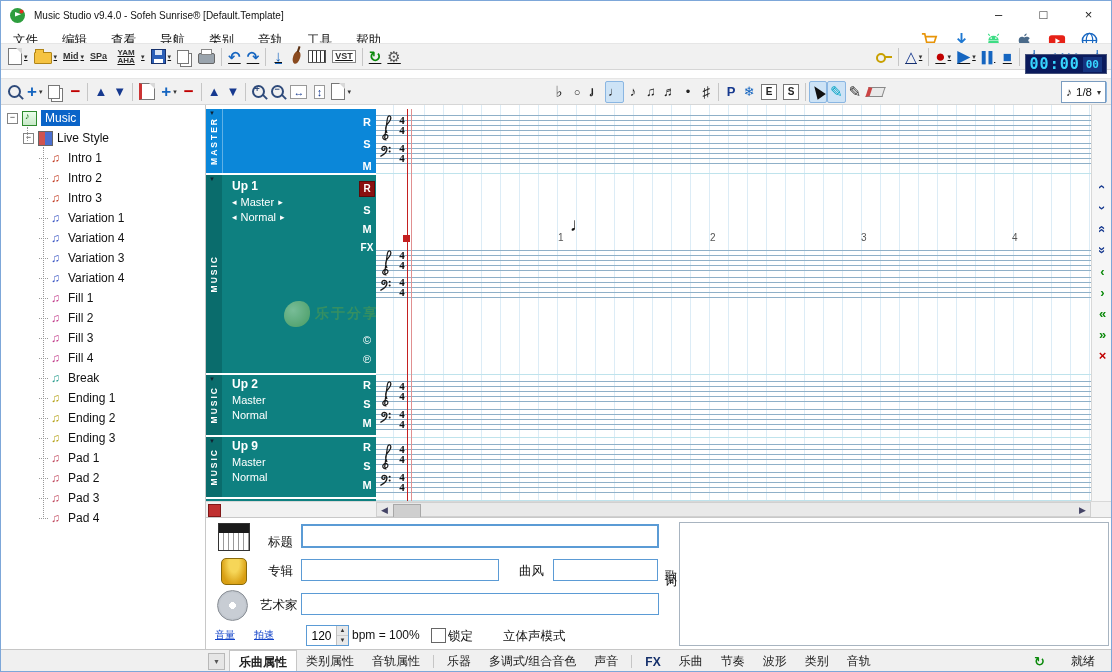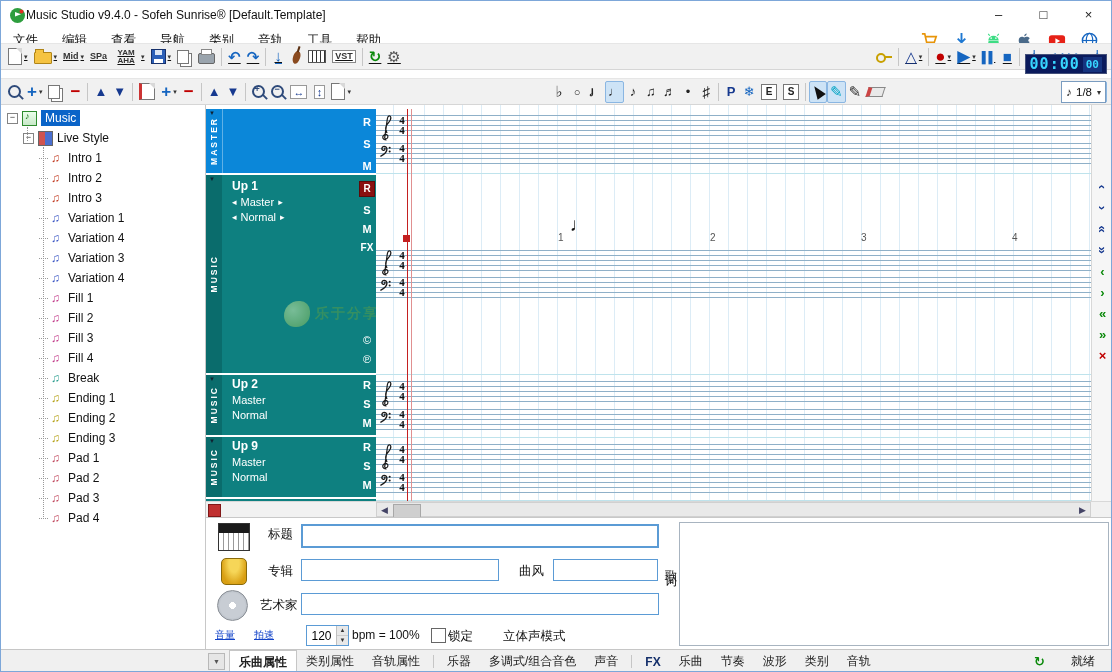--- a/index.html
+++ b/index.html
@@ -1,21 +1,21 @@
 <!DOCTYPE html>
 <html style="--accent: #0b87d9; --teal: #0e8080; --tealdark: #0a6c6c; --sel: #0a64c8; --toolbar: #f1f1f1; --staffline: #8fb0c8; --grid: #dcecf6; --lcdbg: #0a1a5c; --lcdfg: #37d6ff;"><head>
 <meta charset="utf-8">
 <style>
   html,body{margin:0;padding:0;background:#ddd;}
   .win{position:relative;width:1112px;height:672px;background:#fff;overflow:hidden;
        font-family:"Liberation Sans","DejaVu Sans",sans-serif;color:#111;border:1px solid #7da7d9;box-sizing:border-box;}
   
   .titlebar{position:absolute;left:0;top:0;right:0;height:28px;background:#fff;display:flex;align-items:center;}
   .appicon{margin-left:8px;width:17px;height:17px;}
-  .apptitle{font-size:12px;}
+  .apptitle{margin-left:8px;font-size:10px;}
   .winbtns{margin-left:auto;display:flex;height:28px;}
   .wbtn{width:45px;text-align:center;line-height:27px;font-size:13px;color:#222;}
   
   .menubar{position:absolute;left:0;top:28px;right:0;height:22px;background:#fff;display:flex;align-items:center;font-size:12.5px;}
   .mitem{padding:0 12px;line-height:22px;}
   .hdricons{margin-left:auto;display:flex;align-items:center;gap:13px;padding-right:12px;}
   .hdricons svg{display:block;}
   
   .tb{position:absolute;left:0;right:0;height:27px;background:var(--toolbar);border-top:1px solid #e6e6e6;border-bottom:1px solid #d6d6d6;display:flex;align-items:center;padding:0 4px;box-sizing:border-box;}
   .tb1{top:42px;text-decoration:underline;} .tb2{top:77px;}
@@ -950,21 +950,21 @@
       <span class="sbtn" style="margin-left:auto;">▶</span>
     </div>
   </div>
 
   <div class="props">
     <span class="pic-piano"></span>
     <span class="pic-drum"></span>
     <span class="pic-cd"></span>
     <span class="blink" style="left:9px;top:110px;">音量</span>
 
-    <span class="plabel" style="left:62px;top:8px;">标题</span>
+    <span class="plabel" style="left:62px;top:16px;">标题</span>
     <input class="pinput" style="left: 95px; top: 6px; width: 358px; height: 24px; border-width: 2px;" value="">
 
     <span class="plabel" style="left:62px;top:45px;">专辑</span>
     <input class="pinput" style="left: 95px; top: 41px; width: 198px; height: 22px;" value="">
     <span class="plabel" style="left:313px;top:45px;">曲风</span>
     <input class="pinput" style="left: 347px; top: 41px; width: 105px; height: 22px;" value="">
 
     <span class="plabel" style="left:54px;top:79px;">艺术家</span>
     <input class="pinput" style="left: 95px; top: 75px; width: 358px; height: 22px;" value="">
 

